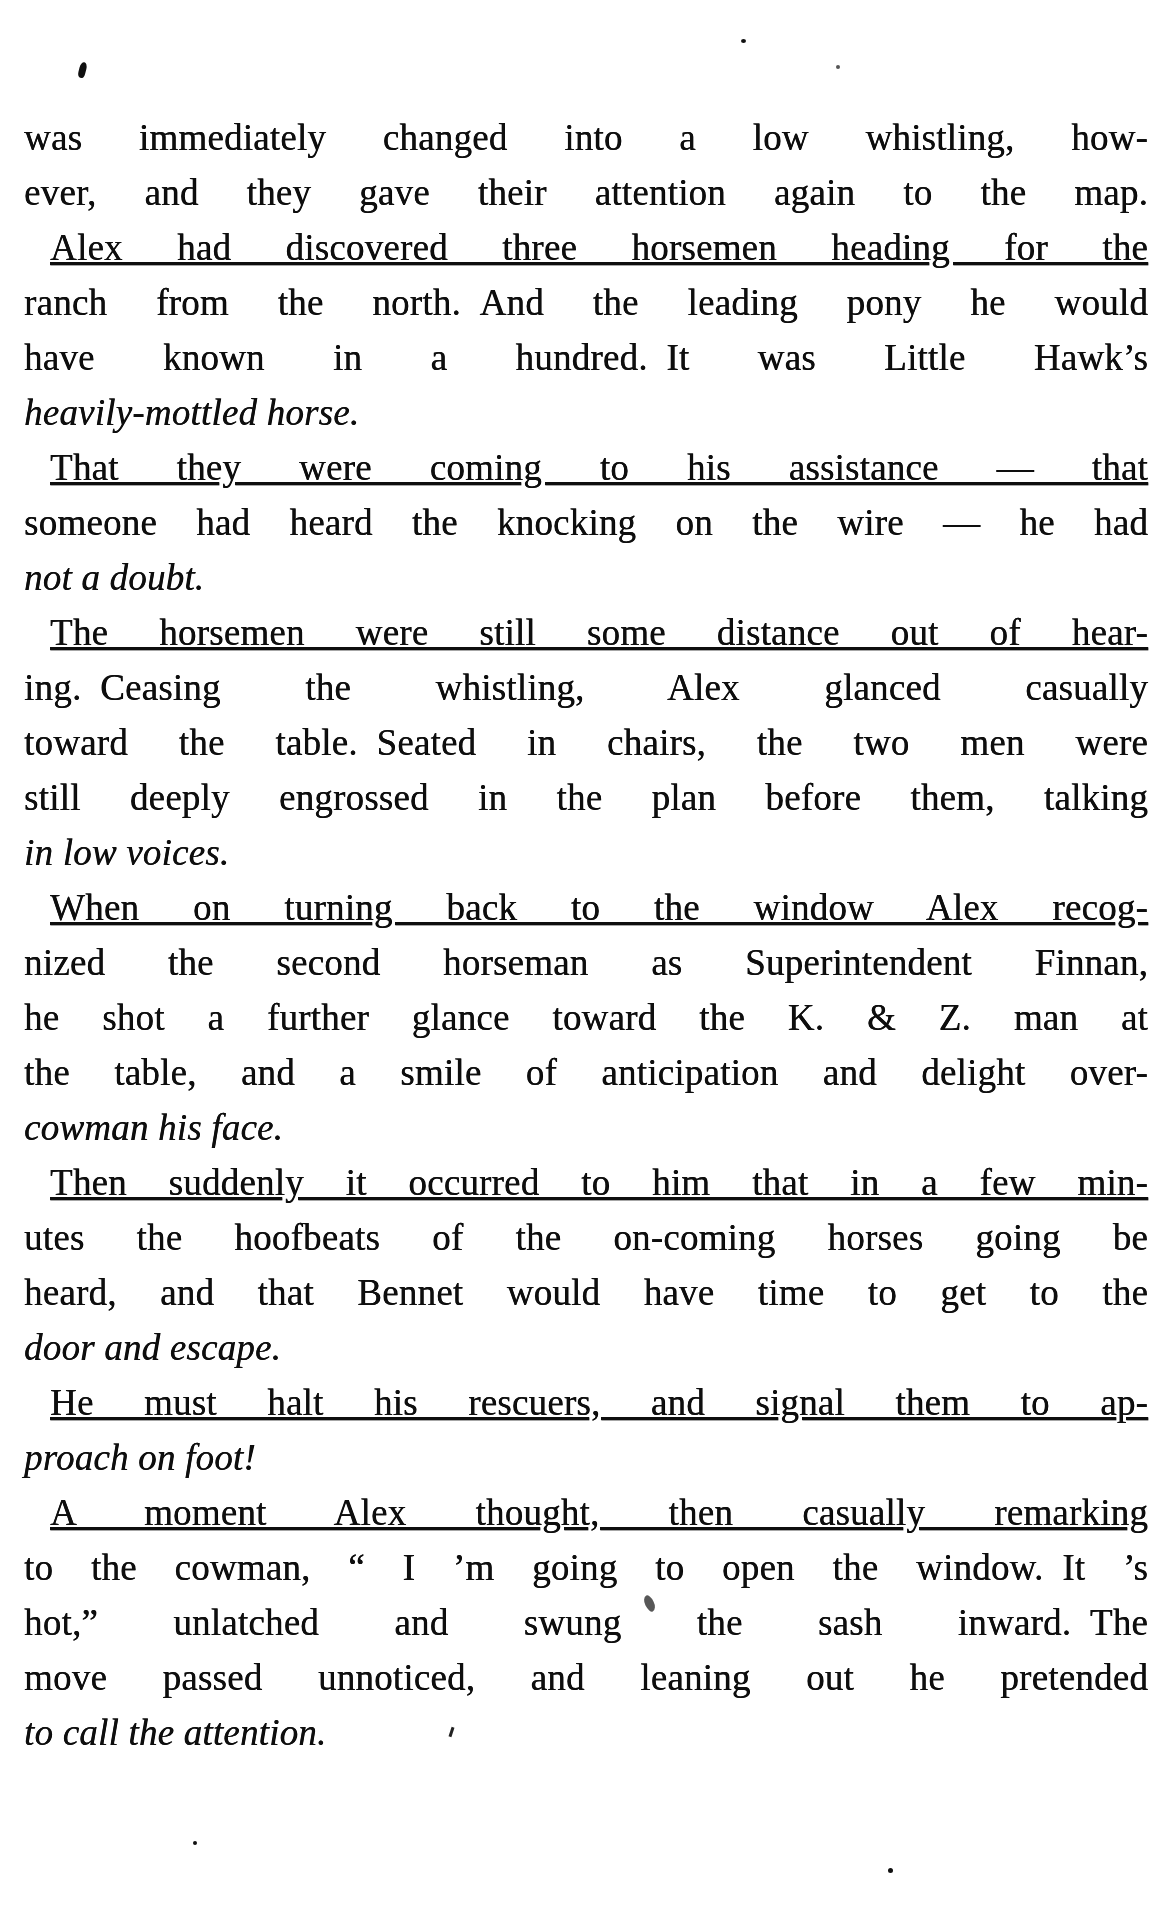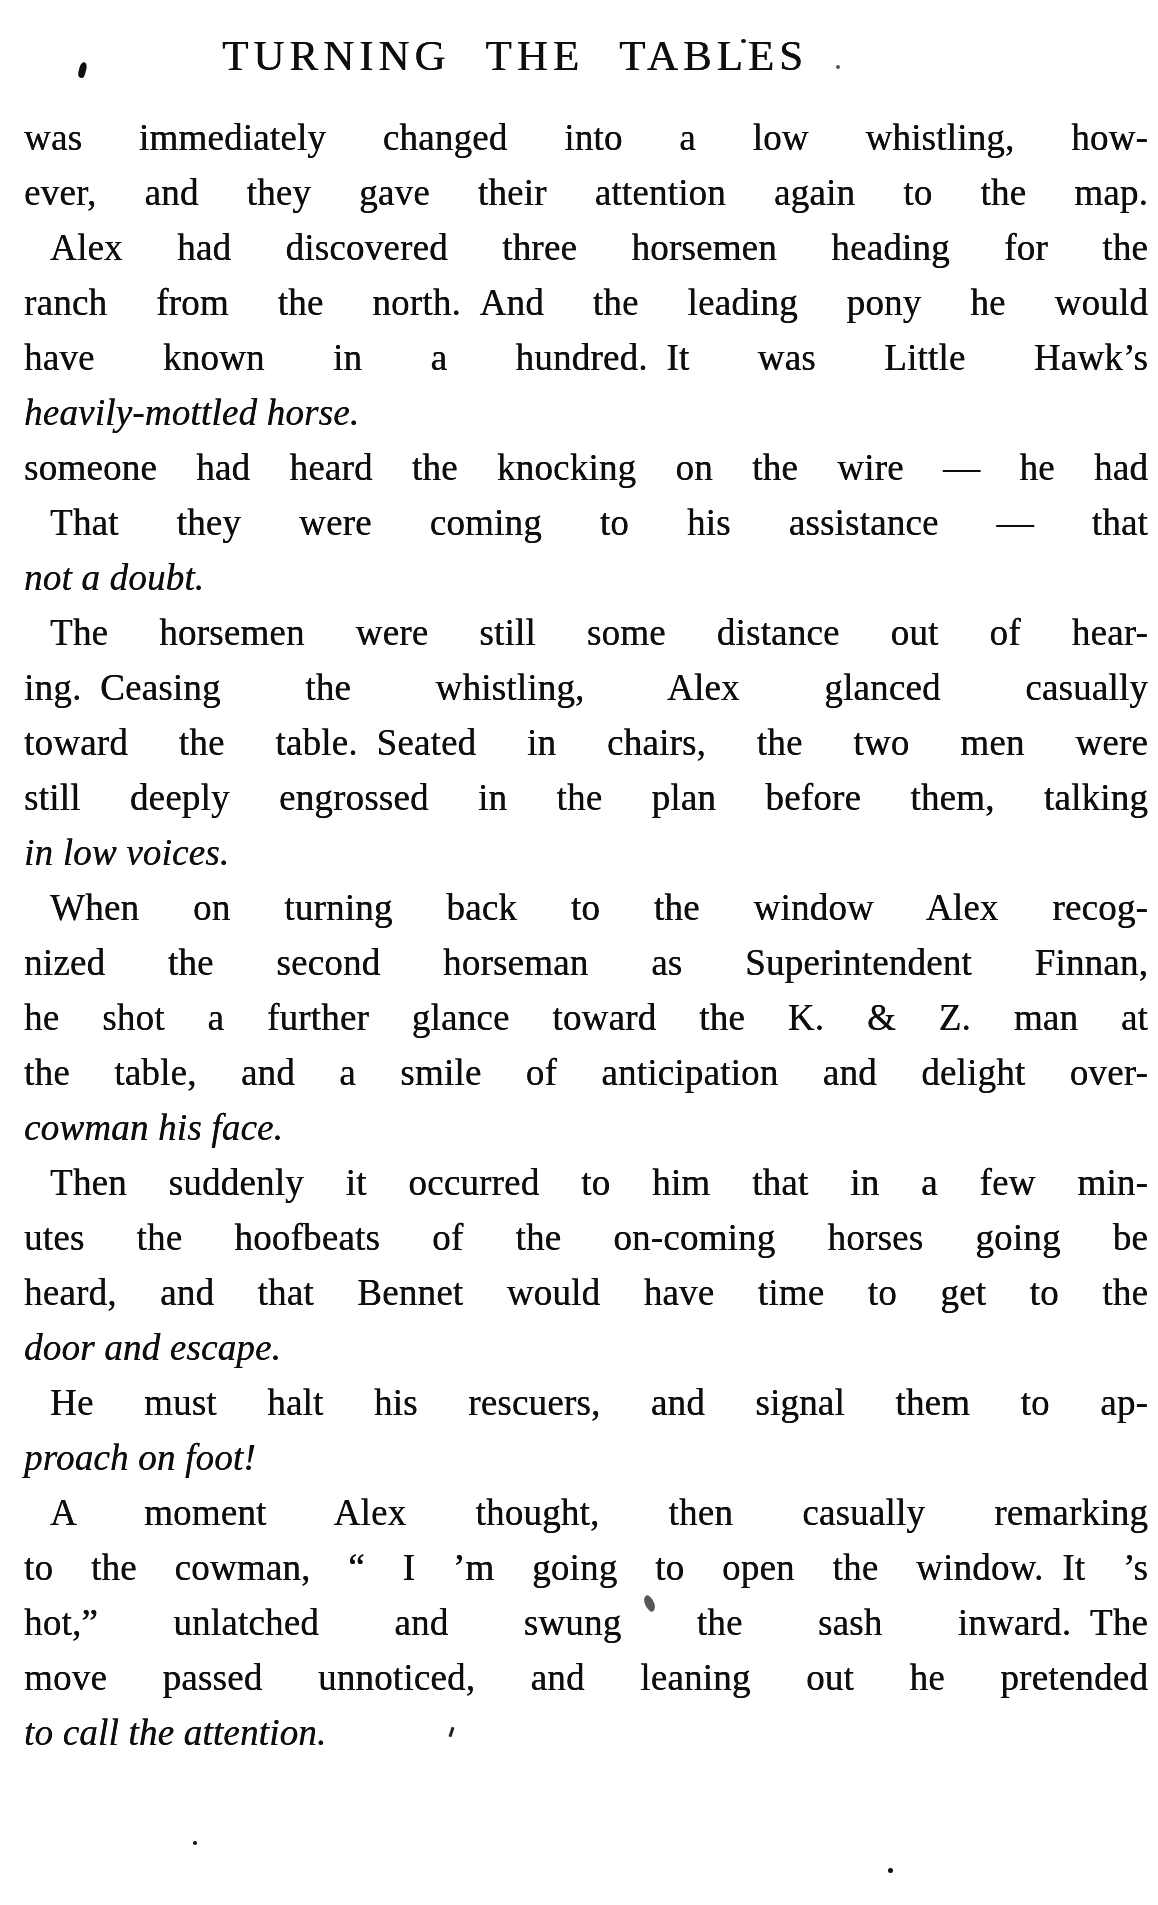--- a/index.html
+++ b/index.html
@@ -28,21 +28,21 @@
     left: 24px;
     top: 110px;
     width: 1124px;
     font-size: 37px;
     line-height: 55px;
     letter-spacing: 0.2px;
     text-shadow: 0.35px 0.35px 0 #000;
   }
   .ln { text-align: justify; text-align-last: justify; }
   .ln.end { text-align: left; text-align-last: left; font-style: italic; }
-  .ln.ind { text-indent: 26px; }
+  .ln.ind { text-indent: 26px; text-decoration: underline; }
   .pagenum {
     position: absolute;
     left: 0;
     top: 1772px;
     width: 1116px;
     text-align: center;
     font-size: 38px;
     letter-spacing: 2px;
     text-shadow: 0.4px 0.4px 0 #000;
   }
@@ -65,31 +65,30 @@
 </style>
 </head>
 <body>
 
 <div class="page">
 
   <span class="speck comma"></span>
   <span class="speck dot-title-top"></span>
   <span class="speck dot-title-right"></span>
 
-  <div class="title">TURNING THE TABLES</div>
 
   <div class="body-text">
     <div class="ln">was immediately changed into a low whistling, how-</div>
     <div class="ln">ever, and they gave their attention again to the map.</div>
     <div class="ln ind">Alex had discovered three horsemen heading for the</div>
     <div class="ln">ranch from the north. And the leading pony he would</div>
     <div class="ln">have known in a hundred. It was Little Hawk’s</div>
     <div class="ln end">heavily-mottled horse.</div>
+    <div class="ln ind">That they were coming to his assistance — that</div>
     <div class="ln">someone had heard the knocking on the wire — he had</div>
-    <div class="ln ind">That they were coming to his assistance — that</div>
     <div class="ln end">not a doubt.</div>
     <div class="ln ind">The horsemen were still some distance out of hear-</div>
     <div class="ln">ing. Ceasing the whistling, Alex glanced casually</div>
     <div class="ln">toward the table. Seated in chairs, the two men were</div>
     <div class="ln">still deeply engrossed in the plan before them, talking</div>
     <div class="ln end">in low voices.</div>
     <div class="ln ind">When on turning back to the window Alex recog-</div>
     <div class="ln">nized the second horseman as Superintendent Finnan,</div>
     <div class="ln">he shot a further glance toward the K. &amp; Z. man at</div>
     <div class="ln">the table, and a smile of anticipation and delight over-</div>

